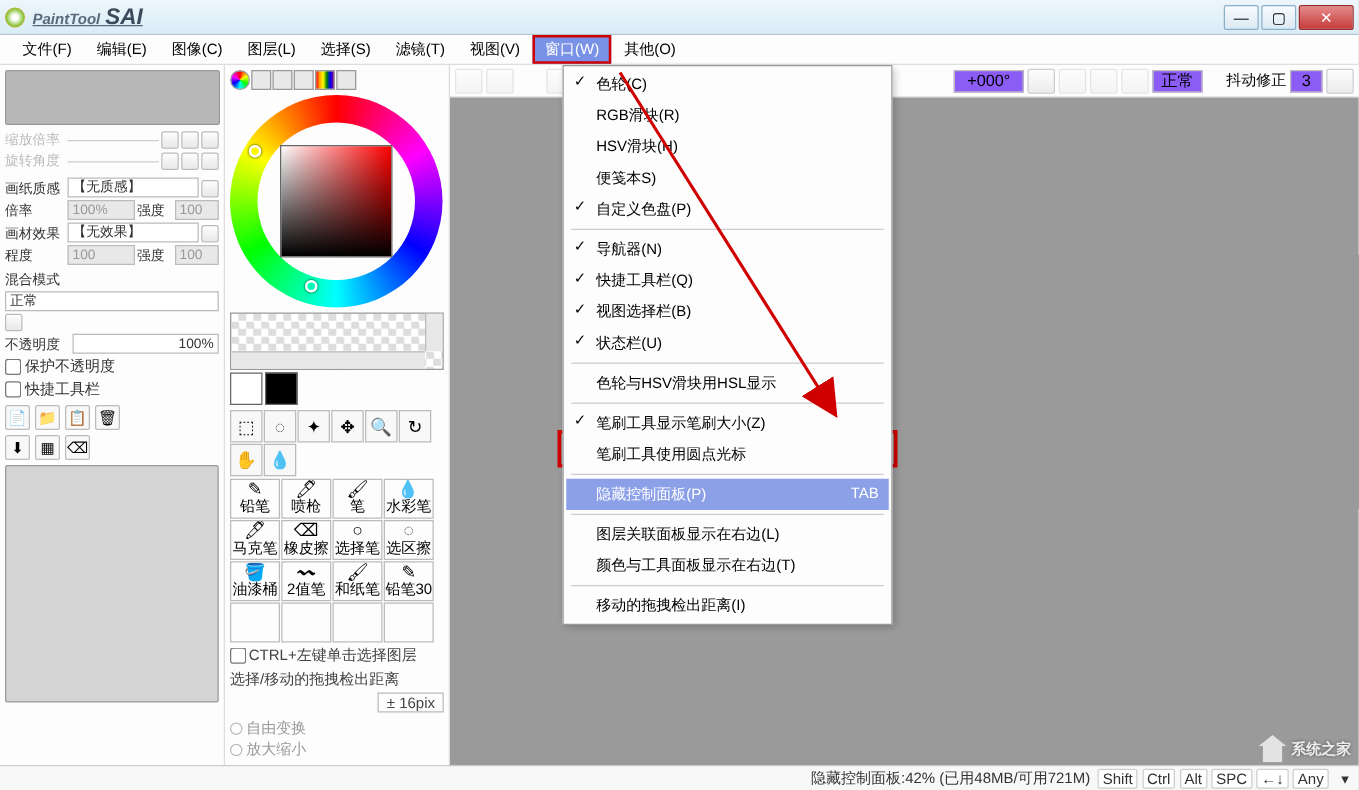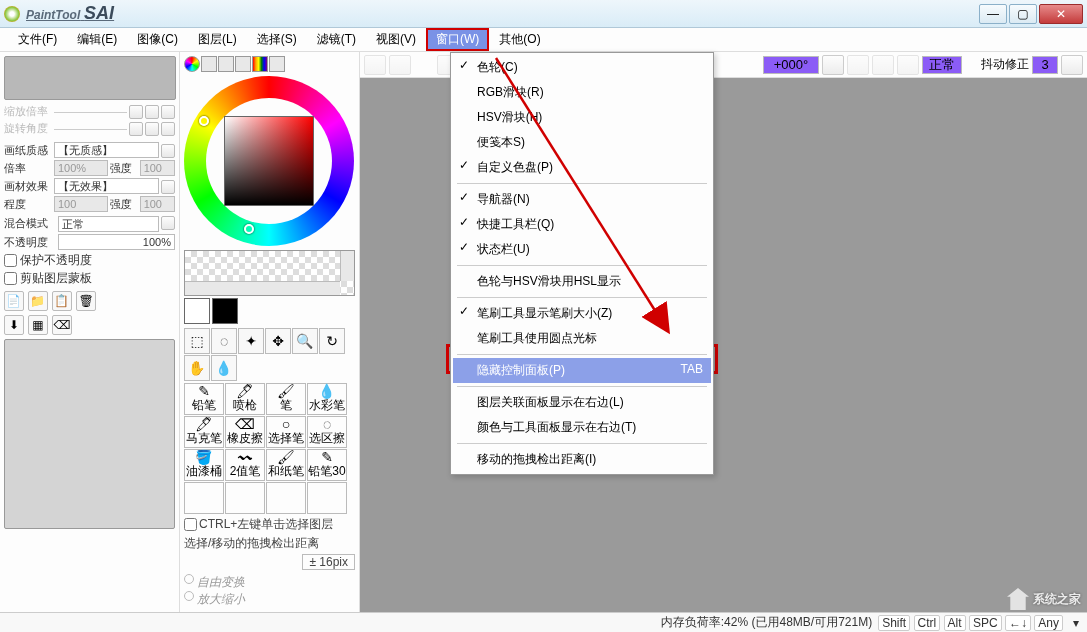--- a/index.html
+++ b/index.html
@@ -24,21 +24,21 @@
 .gray-block { width: 172px; height: 44px; background: #b8b8b8; border: 1px solid #999; margin-bottom: 4px; border-radius: 2px; }
 .slider-row { display: flex; align-items: center; gap: 2px; margin-bottom: 2px; justify-content: flex-end; }
 .slider-label { width: 48px; color: #bbb; font-size: 11px; }
 .slider-track { flex: 1; height: 12px; position: relative; }
 .slider-track::after { content: ""; position: absolute; left: 0; right: 0; top: 50%; height: 1px; background: #ccc; }
 .mini-btn { width: 14px; height: 14px; background: linear-gradient(#fdfdfd, #e8e8e8); border: 1px solid #bbb; border-radius: 2px; cursor: pointer; }
 .param-row { display: flex; gap: 2px; margin-bottom: 2px; align-items: flex-end; }
 .param-label { width: 48px; font-size: 11px; color: #333; }
 .param-box { flex: 1; height: 16px; background: #fff; border: 1px solid #bbb; font-size: 11px; padding: 0 3px; line-height: 14px; color: #333; }
 .param-box.gray { background: #e8e8e8; color: #999; }
-.blend-row { display: flex; gap: 2px; margin: 4px 0 2px; }
+.blend-row { display: flex; gap: 2px; margin: 4px 0 2px; flex-direction: column; }
 .check-row { display: flex; align-items: center; gap: 3px; font-size: 11px; color: #333; margin-bottom: 1px; }
 .layer-toolbar { display: flex; gap: 4px; margin: 4px 0; }
 .layer-btn { width: 20px; height: 20px; border: 1px solid #bbb; background: #f8f8f8; border-radius: 2px; cursor: pointer; display: flex; align-items: center; justify-content: center; }
 .layer-list { height: 190px; background: #d4d4d4; border: 1px solid #999; border-radius: 2px; }
 
 .mid-panel { width: 180px; background: #fdfdfd; padding: 4px; border-right: 1px solid #ddd; display: flex; flex-direction: column; }
 .mode-row { display: flex; gap: 1px; margin-bottom: 4px; }
 .mode-btn { width: 16px; height: 16px; border: 1px solid #999; background: #e8e8e8; cursor: pointer; }
 .mode-btn.rainbow { background: conic-gradient(red, yellow, lime, cyan, blue, magenta, red); border-radius: 50%; }
 .color-wheel-wrap { position: relative; width: 170px; height: 170px; margin-bottom: 4px; }
@@ -51,21 +51,21 @@
 .nav-scroll-h { position: absolute; left: 0; right: 14px; bottom: 0; height: 14px; background: #e8e8e8; border-top: 1px solid #bbb; }
 .swatch-row { display: flex; gap: 2px; margin-bottom: 4px; }
 .swatch { width: 26px; height: 26px; border: 1px solid #666; }
 .tool-grid { display: grid; grid-template-columns: repeat(6, 26px); gap: 1px; margin-bottom: 2px; }
 .tool-cell { width: 26px; height: 26px; border: 1px solid #bbb; background: #f8f8f8; cursor: pointer; display: flex; align-items: center; justify-content: center; font-size: 14px; }
 .brush-grid { display: grid; grid-template-columns: repeat(4, 40px); gap: 1px; }
 .brush-cell { width: 40px; height: 32px; border: 1px solid #bbb; background: #fdfdfd; cursor: pointer; display: flex; flex-direction: column; align-items: center; justify-content: center; font-size: 10px; }
 .brush-cell .bicon { font-size: 14px; line-height: 12px; }
 .opt-row { font-size: 11px; margin-top: 2px; color: #444; display: flex; align-items: center; gap: 2px; }
 .transform-opts { margin-top: 4px; }
-.transform-opts .opt { font-size: 11px; color: #999; display: flex; gap: 3px; font-style: italic; }
+.transform-opts .opt { font-size: 11px; color: #999; display: flex; align-items: center; gap: 3px; }
 
 .canvas-area { flex: 1; background: #fdfdfd; display: flex; flex-direction: column; }
 .canvas-toolbar { height: 26px; background: #fdfdfd; border-bottom: 1px solid #ddd; display: flex; align-items: center; padding: 0 4px; gap: 3px; }
 .ct-btn { width: 22px; height: 20px; border: 1px solid #ccc; background: linear-gradient(#fdfdfd, #ececec); border-radius: 2px; cursor: pointer; }
 .ct-btn.disabled { opacity: .5; cursor: default; }
 .ct-sep { width: 20px; }
 .ct-field { height: 18px; border: 1px solid #bbb; background: #8b5cf6; padding: 0 6px; font-size: 13px; display: flex; align-items: center; }
 .canvas-surface { flex: 1; background: #9a9a9a; position: relative; }
 
 .dropdown { position: absolute; top: 52px; left: 450px; width: 264px; background: #fdfdfd; border: 1px solid #999; box-shadow: 2px 2px 6px rgba(0,0,0,.2); z-index: 50; padding: 2px; }
@@ -166,21 +166,21 @@
     <div class="param-row">
       <div class="param-label" style="width:52px;">不透明度</div>
       <div class="param-box" style="text-align:right;">100%</div>
     </div>
     <div class="check-row">
         <input type="checkbox" style="">
         <span>保护不透明度</span>
       </div>
     <div class="check-row">
         <input type="checkbox" style="">
-        <span>剪贴图层蒙板</span>
+        <span>快捷工具栏</span>
       </div>
 
     <div class="layer-toolbar">
       <div class="layer-btn">📄</div>
       <div class="layer-btn">📁</div>
       <div class="layer-btn">📋</div>
       <div class="layer-btn">🗑</div>
     </div>
     <div class="layer-toolbar">
       <div class="layer-btn">⬇</div>
@@ -338,20 +338,23 @@
       <span>自定义色盘(P)</span>
     </div>
     <div class="dd-sep"></div>
     <div class="dd-item checked">
       <span>导航器(N)</span>
     </div>
     <div class="dd-item checked">
       <span>快捷工具栏(Q)</span>
     </div>
     <div class="dd-item checked">
+      <span>视图选择栏(B)</span>
+    </div>
+    <div class="dd-item checked">
       <span>状态栏(U)</span>
     </div>
     <div class="dd-sep"></div>
     <div class="dd-item">
       <span>色轮与HSV滑块用HSL显示</span>
     </div>
     <div class="dd-sep"></div>
     <div class="dd-item checked">
       <span>笔刷工具显示笔刷大小(Z)</span>
     </div>
@@ -380,21 +383,21 @@
 <svg class="arrow-svg" width="220" height="310">
   <defs>
       <marker id="ah" markerWidth="12" markerHeight="12" refX="9" refY="6" orient="auto">
         <path d="M0,0 L12,6 L0,12 z" fill="#d00000"></path>
       </marker>
     </defs>
   <line x1="10" y1="10" x2="180" y2="280" stroke="#d00000" stroke-width="2.5" marker-end="url(#ah)"></line>
 </svg>
 
 <div class="statusbar">
-  <span>内存负荷率:42% (已用48MB/可用721M)</span>
+  <span>隐藏控制面板:42% (已用48MB/可用721M)</span>
   <span id="status-keys"><span class="status-key">Shift</span> <span class="status-key">Ctrl</span> <span class="status-key">Alt</span> <span class="status-key">SPC</span> <span class="status-key">←↓</span> <span class="status-key">Any</span> </span>
   <span style="margin-left:4px;">▾</span>
 </div>
 
 <div class="watermark">
   <div class="watermark-icon"></div>
   <span>系统之家</span>
 </div>
 
 </body></html>

